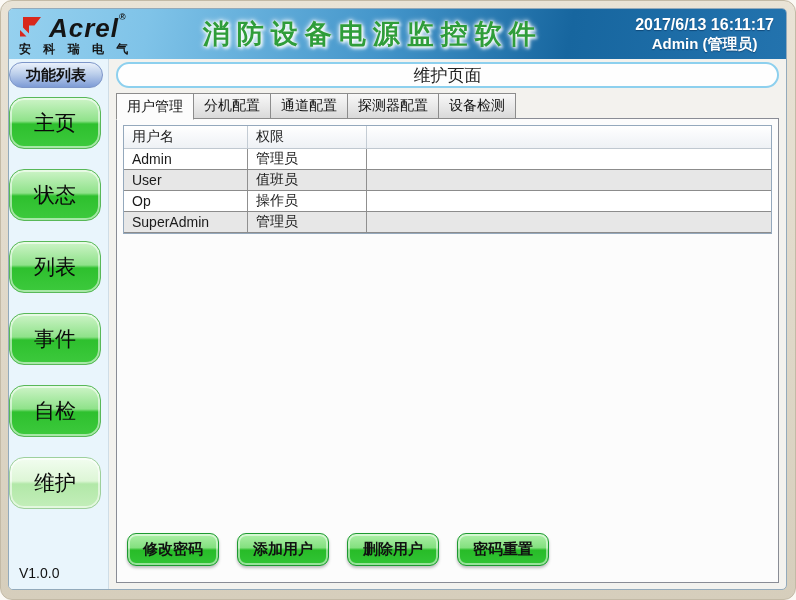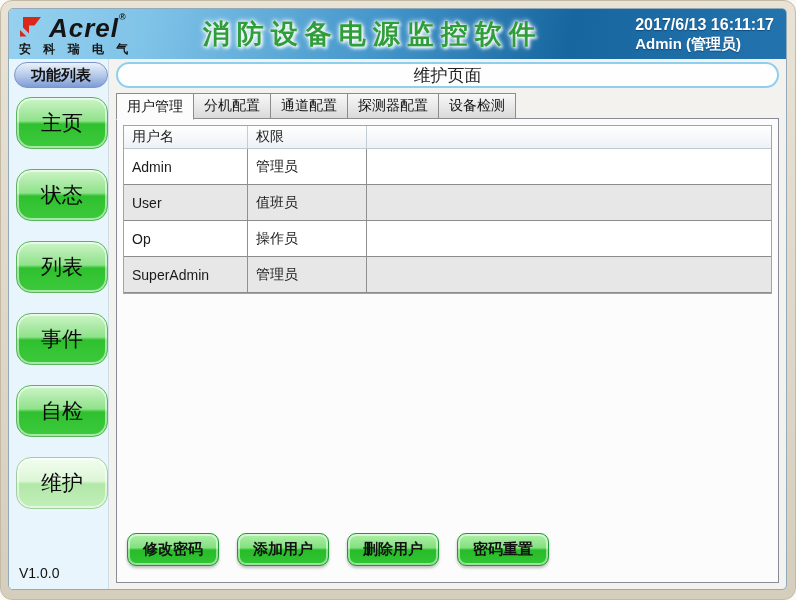--- a/index.html
+++ b/index.html
@@ -27,30 +27,30 @@
   .logo-icon { margin:1px 4px 0 0; }
   .brand { font-style:italic; font-weight:bold; font-size:26px; letter-spacing:1px; color:#141414; }
   .brand-reg { font-size:9px; font-weight:bold; color:#141414; margin-top:-2px; }
   .brand-sub { font-size:12px; font-weight:bold; letter-spacing:4.5px; color:#141414; margin-top:2px; white-space:nowrap; }
   .app-title {
     margin-left:34px; font-size:27px; font-weight:bold; letter-spacing:7px; white-space:nowrap;
     color:#2f9d3a;
     text-shadow:0 0 2px #fff,0 0 4px #fff,0 0 6px #fff,2px 2px 3px rgba(220,240,250,.9);
     padding-left:36px;
   }
-  .header-right { margin-left:auto; margin-right:12px; text-align:left; color:#fff; font-weight:bold; line-height:1.25; text-shadow:0 1px 1px rgba(0,40,80,.5); }
+  .header-right { margin-left:auto; margin-right:12px; text-align:center; color:#fff; font-weight:bold; line-height:1.25; text-shadow:0 1px 1px rgba(0,40,80,.5); }
   .dt-line { font-size:16px; }
   .user-line { font-size:15px; }
 
   
   .body-row { flex:1; display:flex; min-height:0; }
 
   .sidebar {
     width:100px; flex:none; background:#e9f5fc; position:relative;
-    display:flex; flex-direction:column; align-items:flex-end; padding-top:3px;
+    display:flex; flex-direction:column; align-items:flex-start; padding-top:3px;
     border-right:1px solid #cfdde6;
   }
   .func-header {
     width:94px; height:26px; border-radius:13px; flex:none;
     background:linear-gradient(#eaf1fb 0%,#bccfeb 45%,#7e9cd6 100%);
     border:1px solid #7d96c8;
     font-weight:bold; font-size:15px; color:#111;
     display:flex; align-items:center; justify-content:center; margin-bottom:9px;
   }
   .nav-btn {
@@ -84,21 +84,21 @@
   .tab:first-child { margin-left:0; }
   .tab.active { background:#fcfcfc; border-bottom:1px solid #fcfcfc; height:27px; margin-bottom:-1px; z-index:3; }
 
   .panel {
     flex:1; min-height:0; margin-top:-1px;
     border:1px solid #898c95; background:#fcfcfc;
     display:flex; flex-direction:column;
   }
 
   .utable { margin:6px; border:1px solid #94a8bc; flex:none; background:#fff; }
-  .trow { display:flex; height:36px; }
+  .trow { display:flex; height:21px; }
   .trow.thead { height:23px; background:linear-gradient(#ffffff,#eef1f5); border-bottom:1px solid #c0c8d0; }
   .trow.data { border-bottom:1px solid #8c8c8c; background:#fff; }
   .trow.data.alt { background:#e7e7e7; }
   .trow.data:last-child { border-bottom:1px solid #8c8c8c; }
   .cell { display:flex; align-items:center; padding-left:8px; font-size:14px; color:#1a1a1a; overflow:hidden; white-space:nowrap; }
   .c1 { width:124px; flex:none; }
   .c2 { width:119px; flex:none; }
   .c3 { flex:1; }
   .thead .cell { border-right:1px solid #c4ccd4; }
   .data .cell { border-right:1px solid #909090; }

